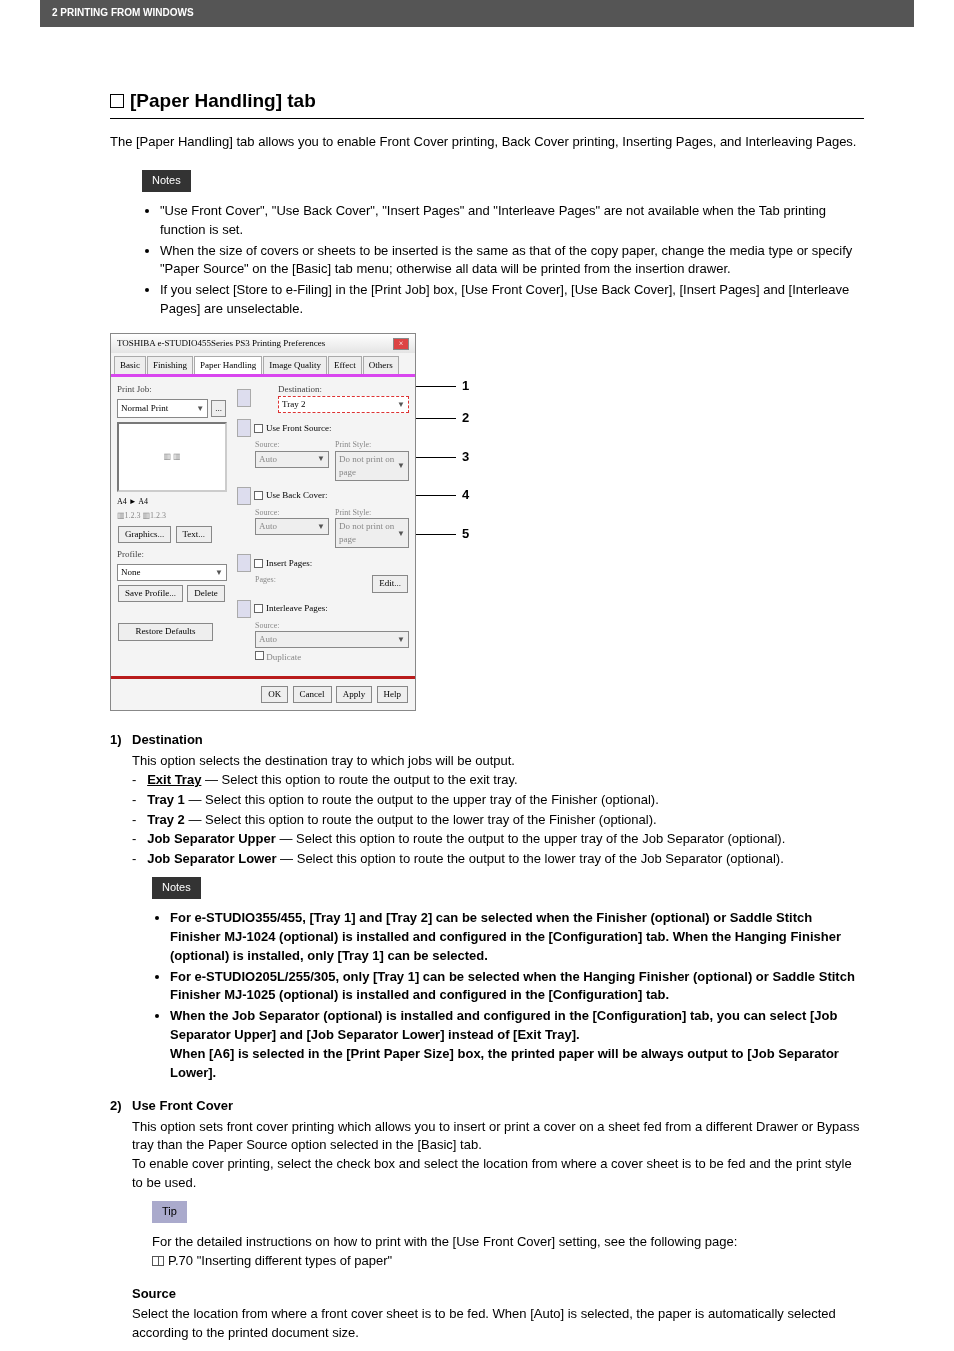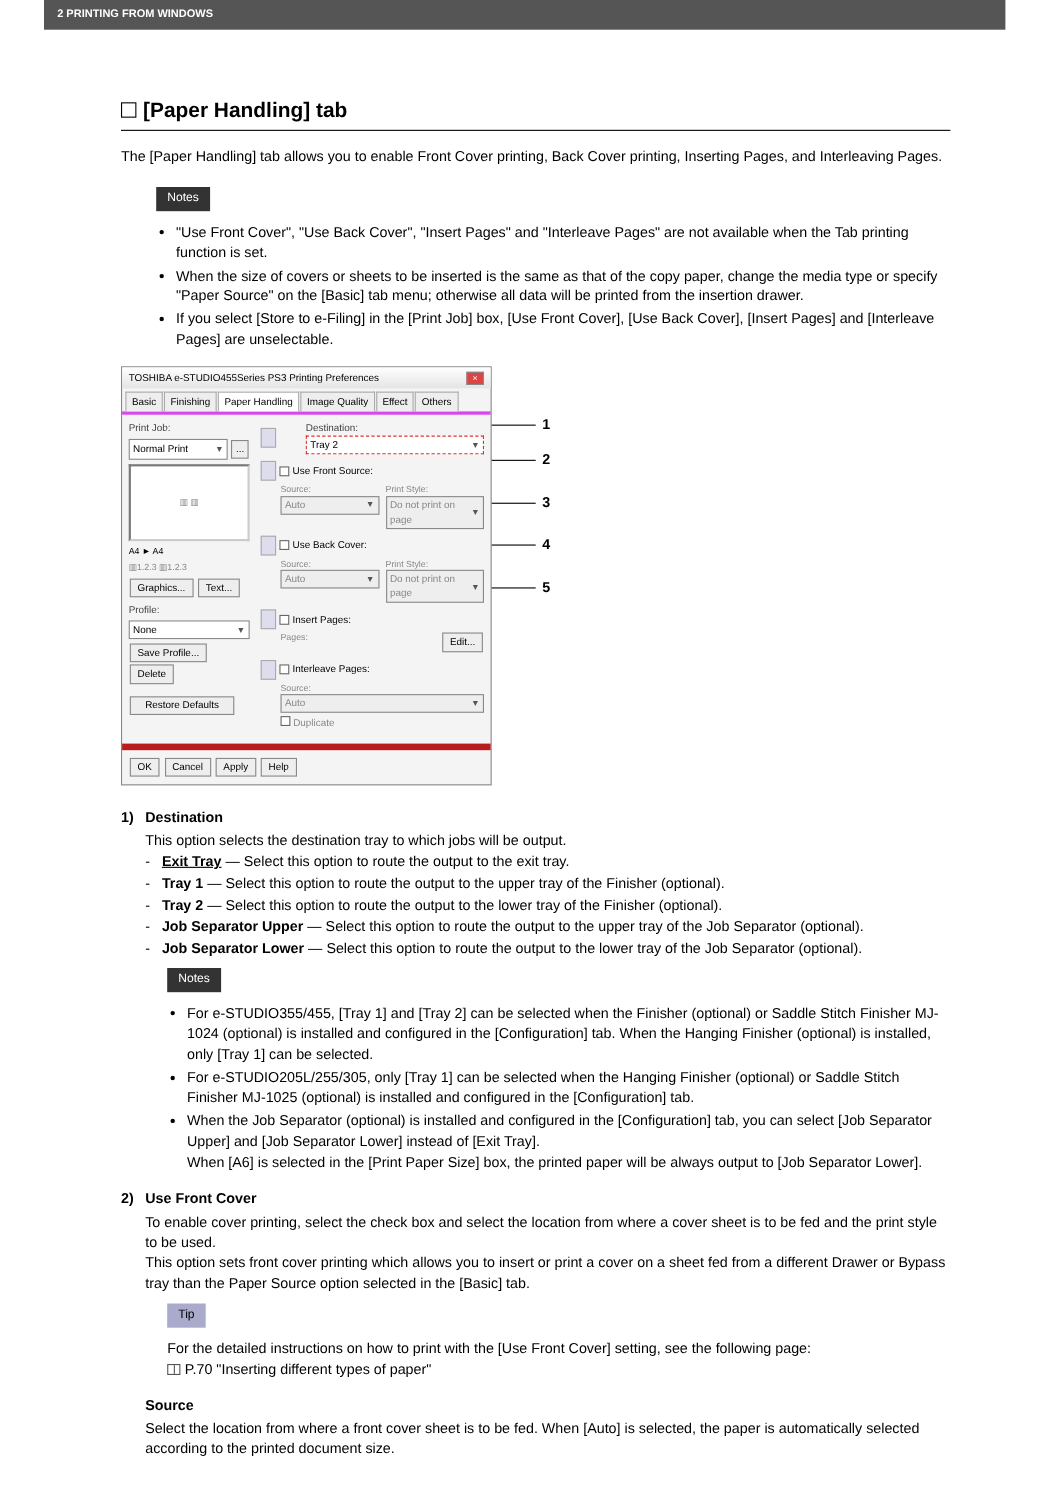--- a/index.html
+++ b/index.html
@@ -62,24 +62,25 @@
   .dash-list li::before { content: "-   "; white-space: pre; }
   .dash-list li { margin-bottom: 1px; }
 
   
   .screenshot-wrap {
     display: flex;
     align-items: flex-start;
     margin: 10px 0 20px 0;
   }
   .dialog {
-    width: 337px;
+    width: 306px;
     border: 1px solid #888;
     background: #f4f4f4;
     font-size: 9px;
+    font-family: Liberation Serif, serif;
   }
   .dialog-titlebar {
     background: linear-gradient(#fff,#e4e4e4);
     padding: 3px 6px;
     display: flex;
     justify-content: space-between;
     align-items: center;
   }
   .win-buttons span {
     display: inline-block; width: 16px; height: 12px; border: 1px solid #888;
@@ -114,21 +115,21 @@
     padding-left: 4px;
   }
   .group-head { display:flex; align-items:center; gap:3px; margin-bottom:2px;}
   .group-icon {
     width:14px; height:18px; border:1px solid #aaa; background:#dde; display:inline-block;
   }
   .checkbox-mock { width:9px; height:9px; border:1px solid #666; display:inline-block; background:#fff; }
   .group-inner { margin-left: 18px; display:flex; gap:6px; }
   .group-col { flex:1; }
   .group-col .field-label { font-size:8px; color:#888; }
-  .btn-row { text-align: left; padding: 6px; border-top:6px solid #b91c1c; }
+  .btn-row { text-align: right; padding: 6px; border-top:3px solid #b91c1c; }
 
   .callouts {
     display:flex; flex-direction:column; justify-content:flex-start;
     padding-top: 38px;
   }
   .callout-line { display:flex; align-items:center; }
   .callout-rule { border-top:1px solid #000; width:40px; }
   .callout-num { font-weight:bold; font-size:13px; margin-left:6px; }
   .cl-1 { margin-top: 6px; }
   .cl-2 { margin-top: 13px; }
@@ -210,21 +211,21 @@
           </div>
           <div class="field-row" style="margin-top:4px;"><span class="field-label">Profile:</span></div>
           <div class="select-mock">
             <span>None</span>
               <span class="chev">▼</span>
           </div>
           <div style="margin-top:3px;">
             <span class="mini-btn">Save Profile...</span>
             <span class="mini-btn">Delete</span>
           </div>
-          <div style="margin-top:9px;">
+          <div style="margin-top:19px;">
             <span class="mini-btn" style="width:95px; text-align:center;">Restore Defaults</span>
           </div>
         </div>
         <div class="dright">
           <div class="group-box">
             <div class="group-head">
               <span class="group-icon"></span>
               <div style="flex:1;margin-left:24px;">
                 <div class="field-label">Destination:</div>
                 <div class="select-mock dashed">
@@ -362,37 +363,37 @@
       <ul class="dash-list" style="margin-left:0;">
         <li><b class="underline">Exit Tray</b><span> — Select this option to route the output to the exit tray.</span></li>
         <li><b>Tray 1</b><span> — Select this option to route the output to the upper tray of the Finisher (optional).</span></li>
         <li><b>Tray 2</b><span> — Select this option to route the output to the lower tray of the Finisher (optional).</span></li>
         <li><b>Job Separator Upper</b><span> — Select this option to route the output to the upper tray of the Job Separator (optional).</span></li>
         <li><b>Job Separator Lower</b><span> — Select this option to route the output to the lower tray of the Job Separator (optional).</span></li>
       </ul>
 
       <div class="indent-block" style="margin-left:20px;">
         <div class="notes-badge">Notes</div>
-        <ul class="bullet-list" style="margin-left:18px;">
+        <ul class="bullet-list" style="margin-left:18px;font-weight:bold;">
           <li>For e-STUDIO355/455, [Tray 1] and [Tray 2] can be selected when the Finisher (optional) or Saddle Stitch Finisher MJ-1024 (optional) is installed and configured in the [Configuration] tab. When the Hanging Finisher (optional) is installed, only [Tray 1] can be selected.</li>
           <li>For e-STUDIO205L/255/305, only [Tray 1] can be selected when the Hanging Finisher (optional) or Saddle Stitch Finisher MJ-1025 (optional) is installed and configured in the [Configuration] tab.</li>
           <li style="white-space: pre-line;">When the Job Separator (optional) is installed and configured in the [Configuration] tab, you can select [Job Separator Upper] and [Job Separator Lower] instead of [Exit Tray].
 When [A6] is selected in the [Print Paper Size] box, the printed paper will be always output to [Job Separator Lower].</li>
         </ul>
       </div>
     </div>
   </div>
 
   <div class="def-block">
     <div class="def-head">
       <span class="def-num">2)</span><span>Use Front Cover</span>
     </div>
     <div class="def-body">
+      <div>This option sets front cover printing which allows you to insert or print a cover on a sheet fed from a different Drawer or Bypass tray than the Paper Source option selected in the [Basic] tab.</div>
       <div>To enable cover printing, select the check box and select the location from where a cover sheet is to be fed and the print style to be used.</div>
-      <div>This option sets front cover printing which allows you to insert or print a cover on a sheet fed from a different Drawer or Bypass tray than the Paper Source option selected in the [Basic] tab.</div>
 
       <div class="indent-block" style="margin-left:20px;">
         <div class="tip-badge">Tip</div>
         <div>For the detailed instructions on how to print with the [Use Front Cover] setting, see the following page:</div>
         <div>
           <span class="book-icon"></span><span>P.70 "Inserting different types of paper"</span>
         </div>
       </div>
     </div>
   </div>

